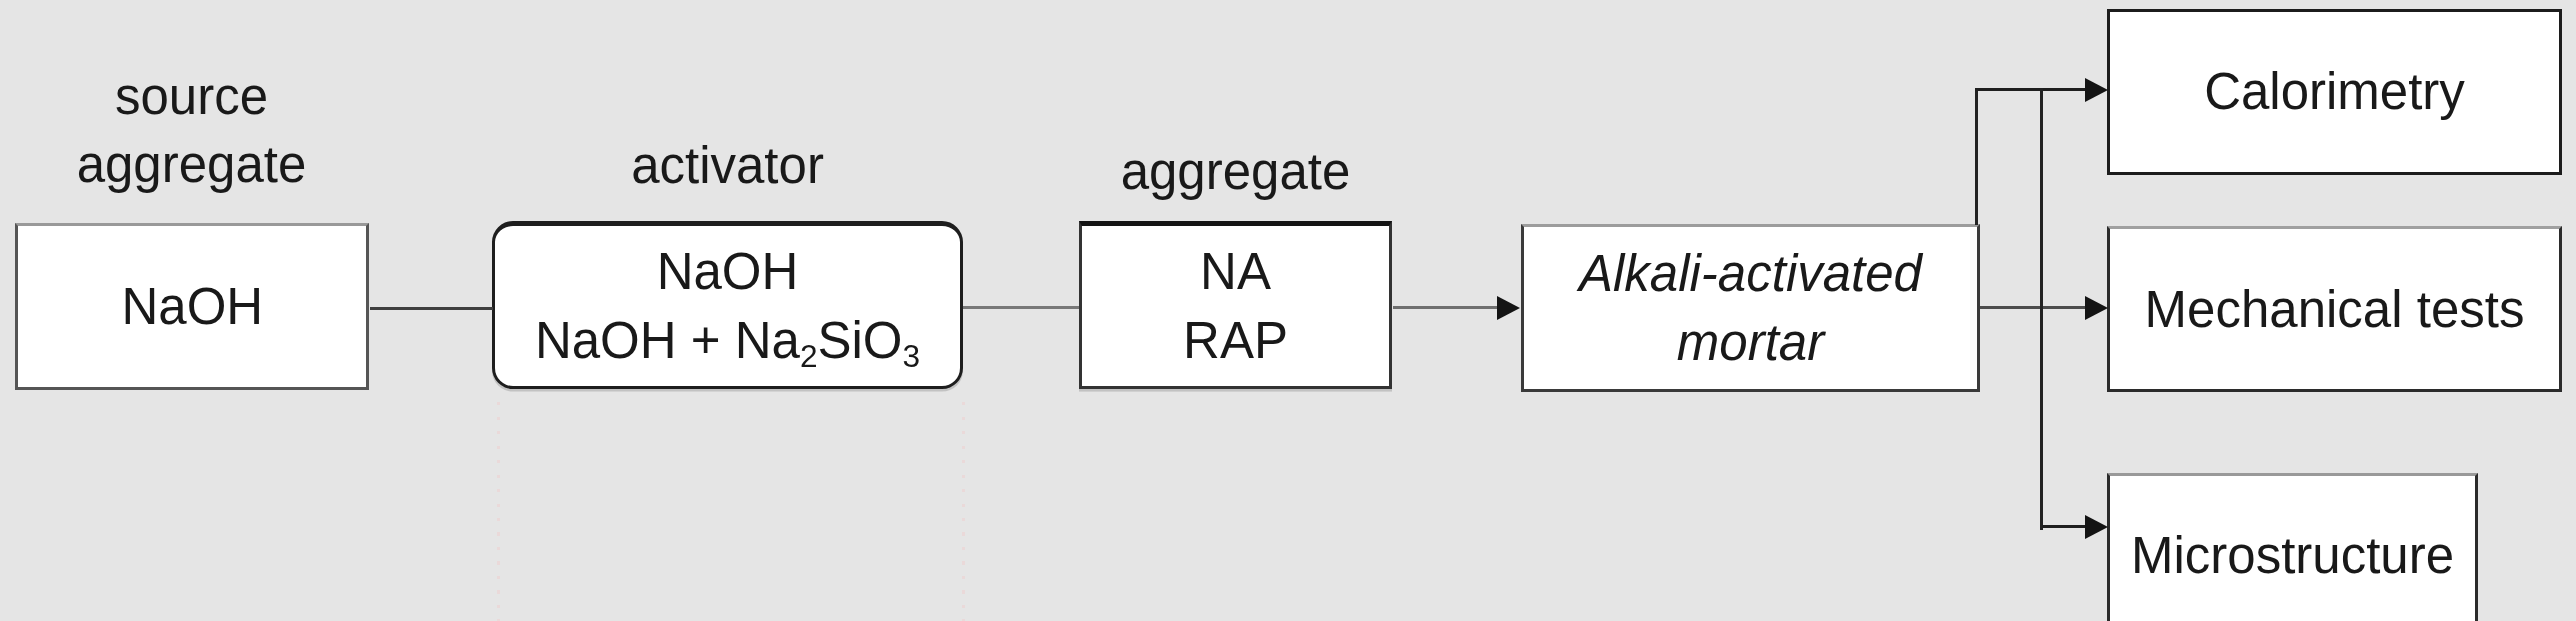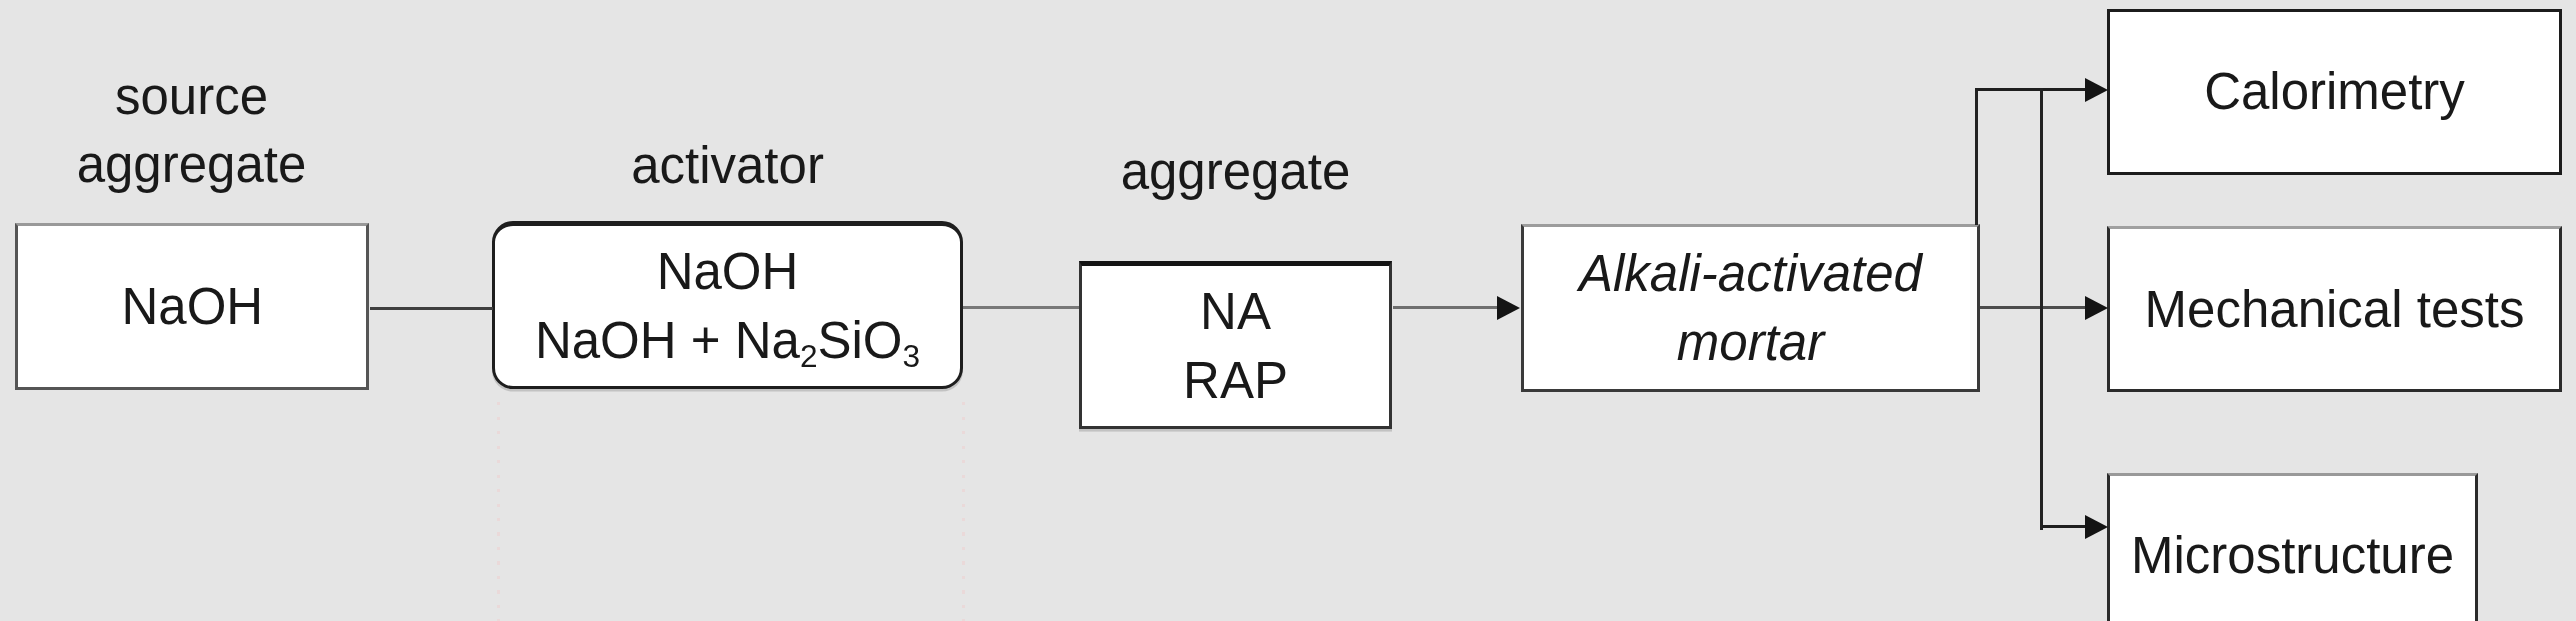--- a/index.html
+++ b/index.html
@@ -21,21 +21,21 @@
     flex-direction:column;
     align-items:center;
     justify-content:center;
     text-align:center;
     font-size:51px;
     line-height:69px;
     white-space:nowrap;
   }
   #box-slag          {left:15.3px;  top:223px; width:354px; height:167px; border-color:#555; border-top-color:#999;}
   #box-activator     {left:492px; top:221px; width:471px; height:168px; border-color:#1e1e1e; border-top-width:5.1px; box-shadow:0 2.6px 0 #c2c2c2;border-radius:21px;}
-  #box-aggregate     {left:1079px;top:221px; width:313px; height:168px; border-color:#333; border-top-width:5.1px; border-top-color:#141414; box-shadow:0 2.6px 0 #c2c2c2;margin-top:40px;}
+  #box-aggregate     {left:1079px;top:221px; width:313px; height:168px; border-color:#333; border-top-width:5.1px; border-top-color:#141414; box-shadow:0 2.6px 0 #c2c2c2;}
   #box-mortar        {left:1521px;top:224px; width:459px; height:168px; border-color:#3a3a3a; border-top-color:#9c9c9c;font-style:italic;}
   #box-calorimetry   {left:2107px;top:8.5px;  width:455px; height:166px; border-color:#1c1c1c;}
   #box-mechanical    {left:2107px;top:226px; width:455px; height:166px; border-color:#2b2b2b; border-top-color:#a0a0a0;}
   #box-microstructure{left:2107px;top:446px; width:371px; height:164px; border-color:#2b2b2b; border-top-color:#999;margin-top:27px;}
   .box sub{font-size:0.62em; line-height:0; vertical-align:-0.28em;}
   
   .stage-label{
     position:absolute;
     text-align:center;
     font-size:51px;

